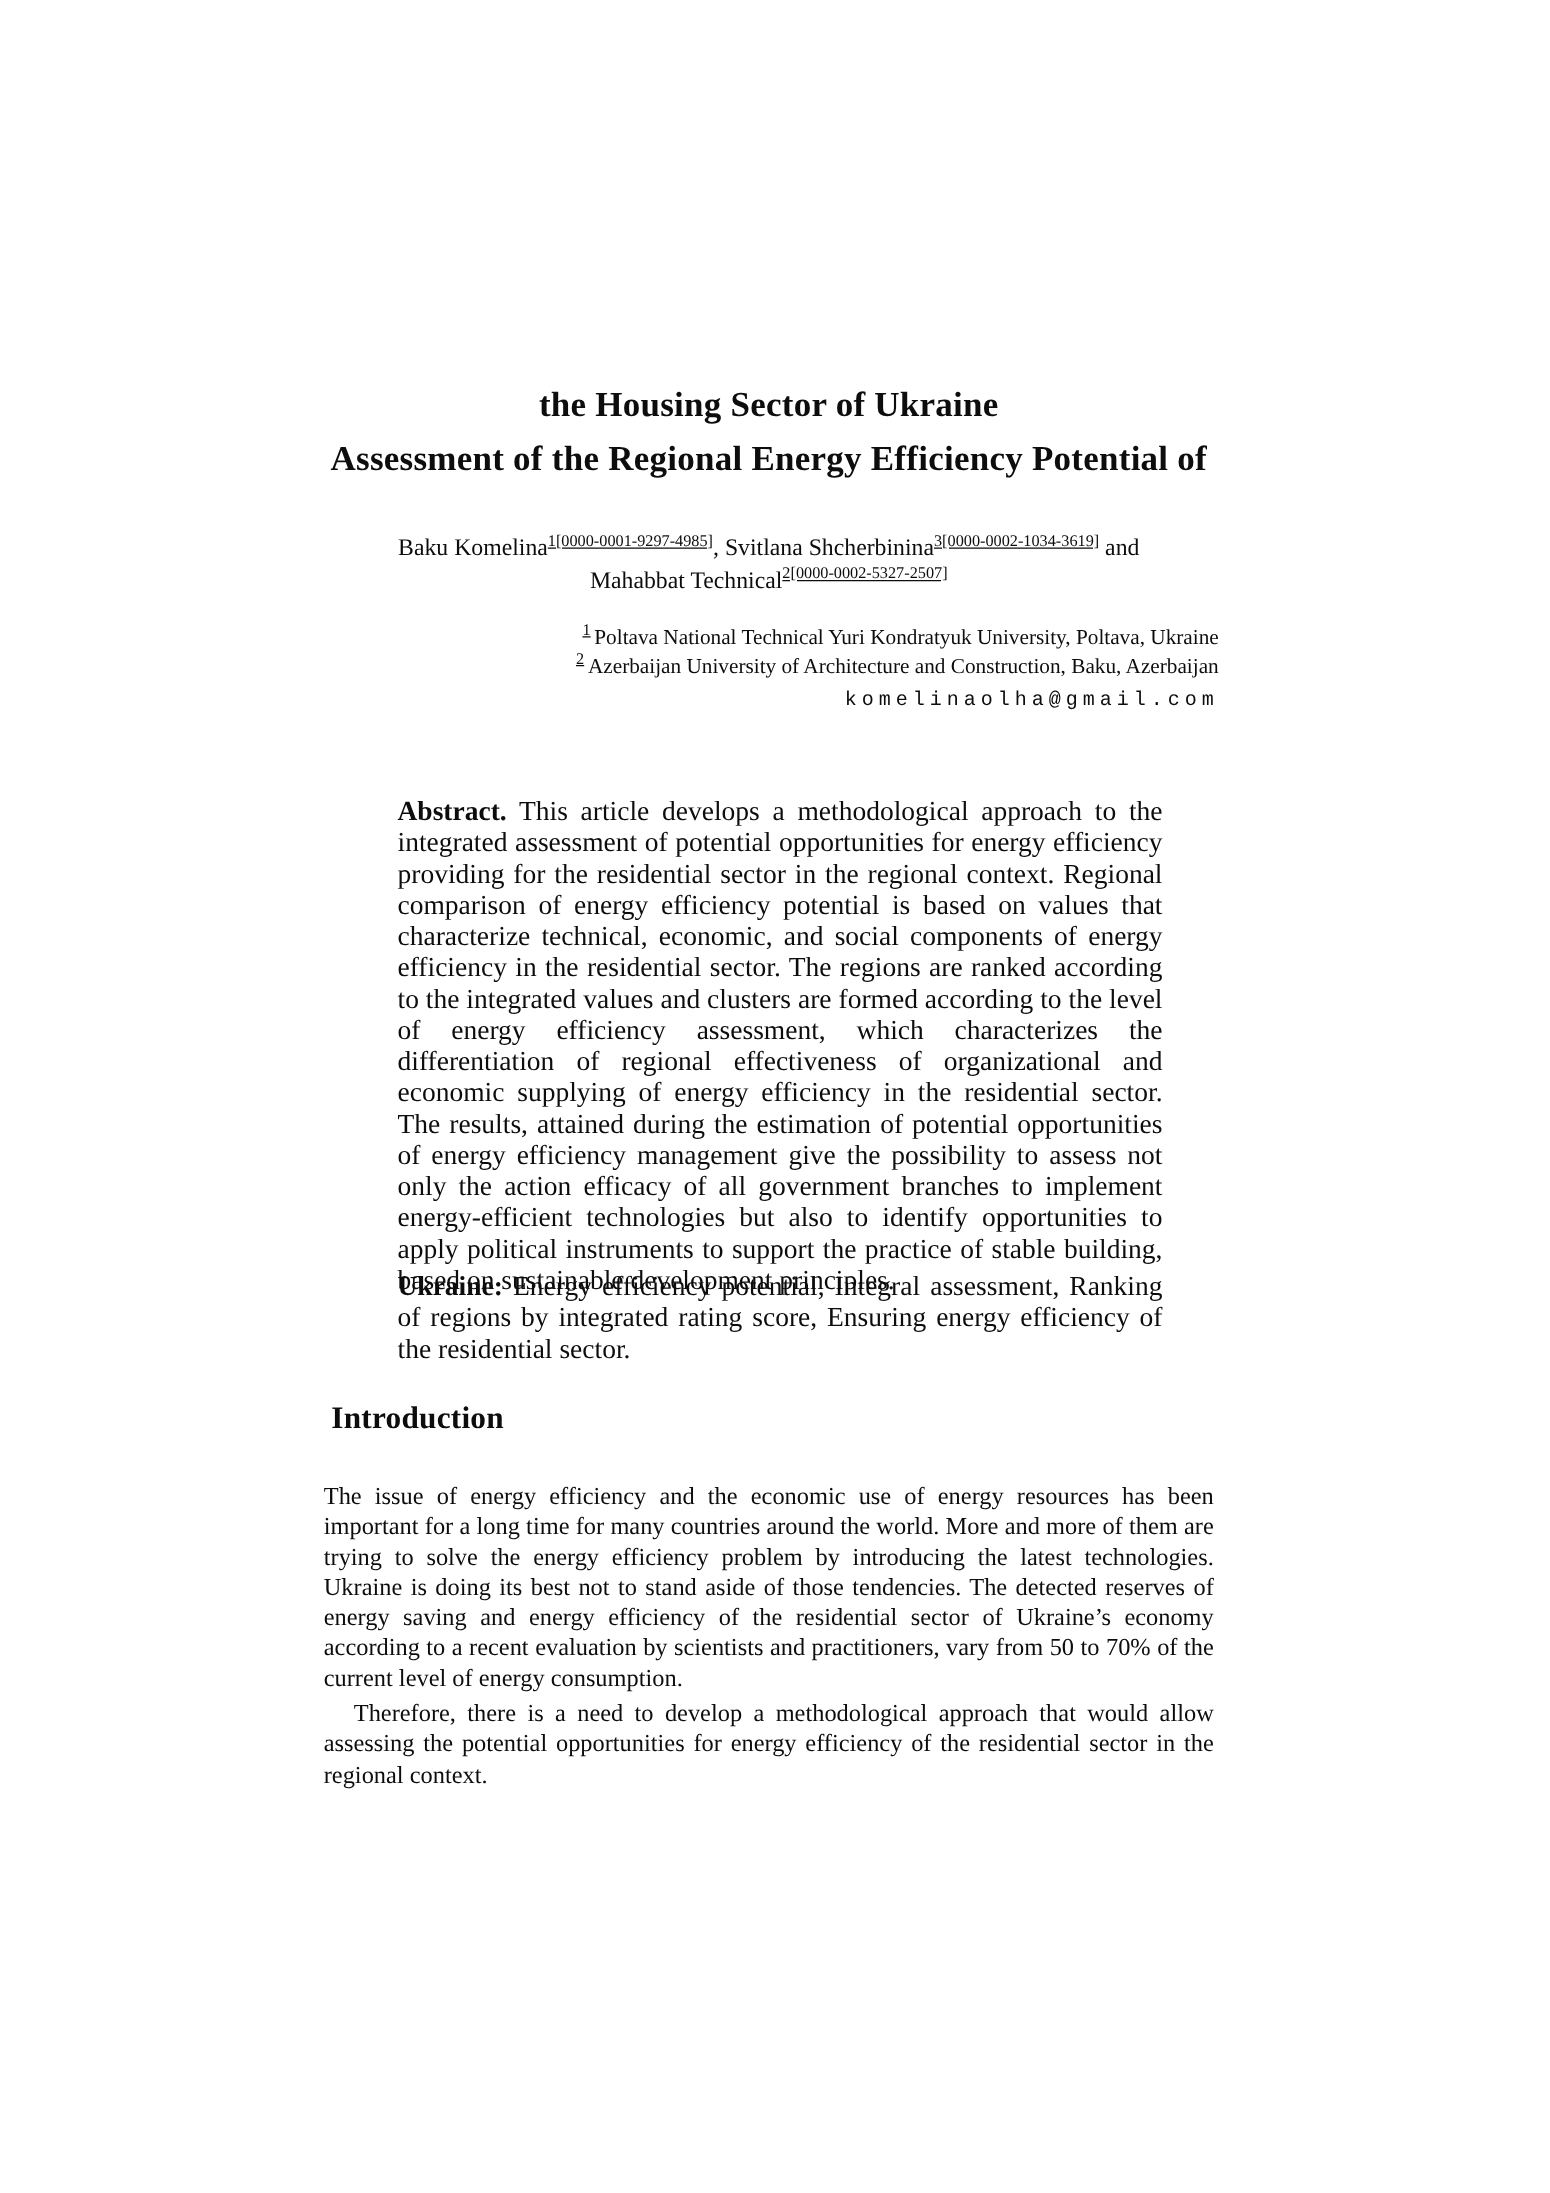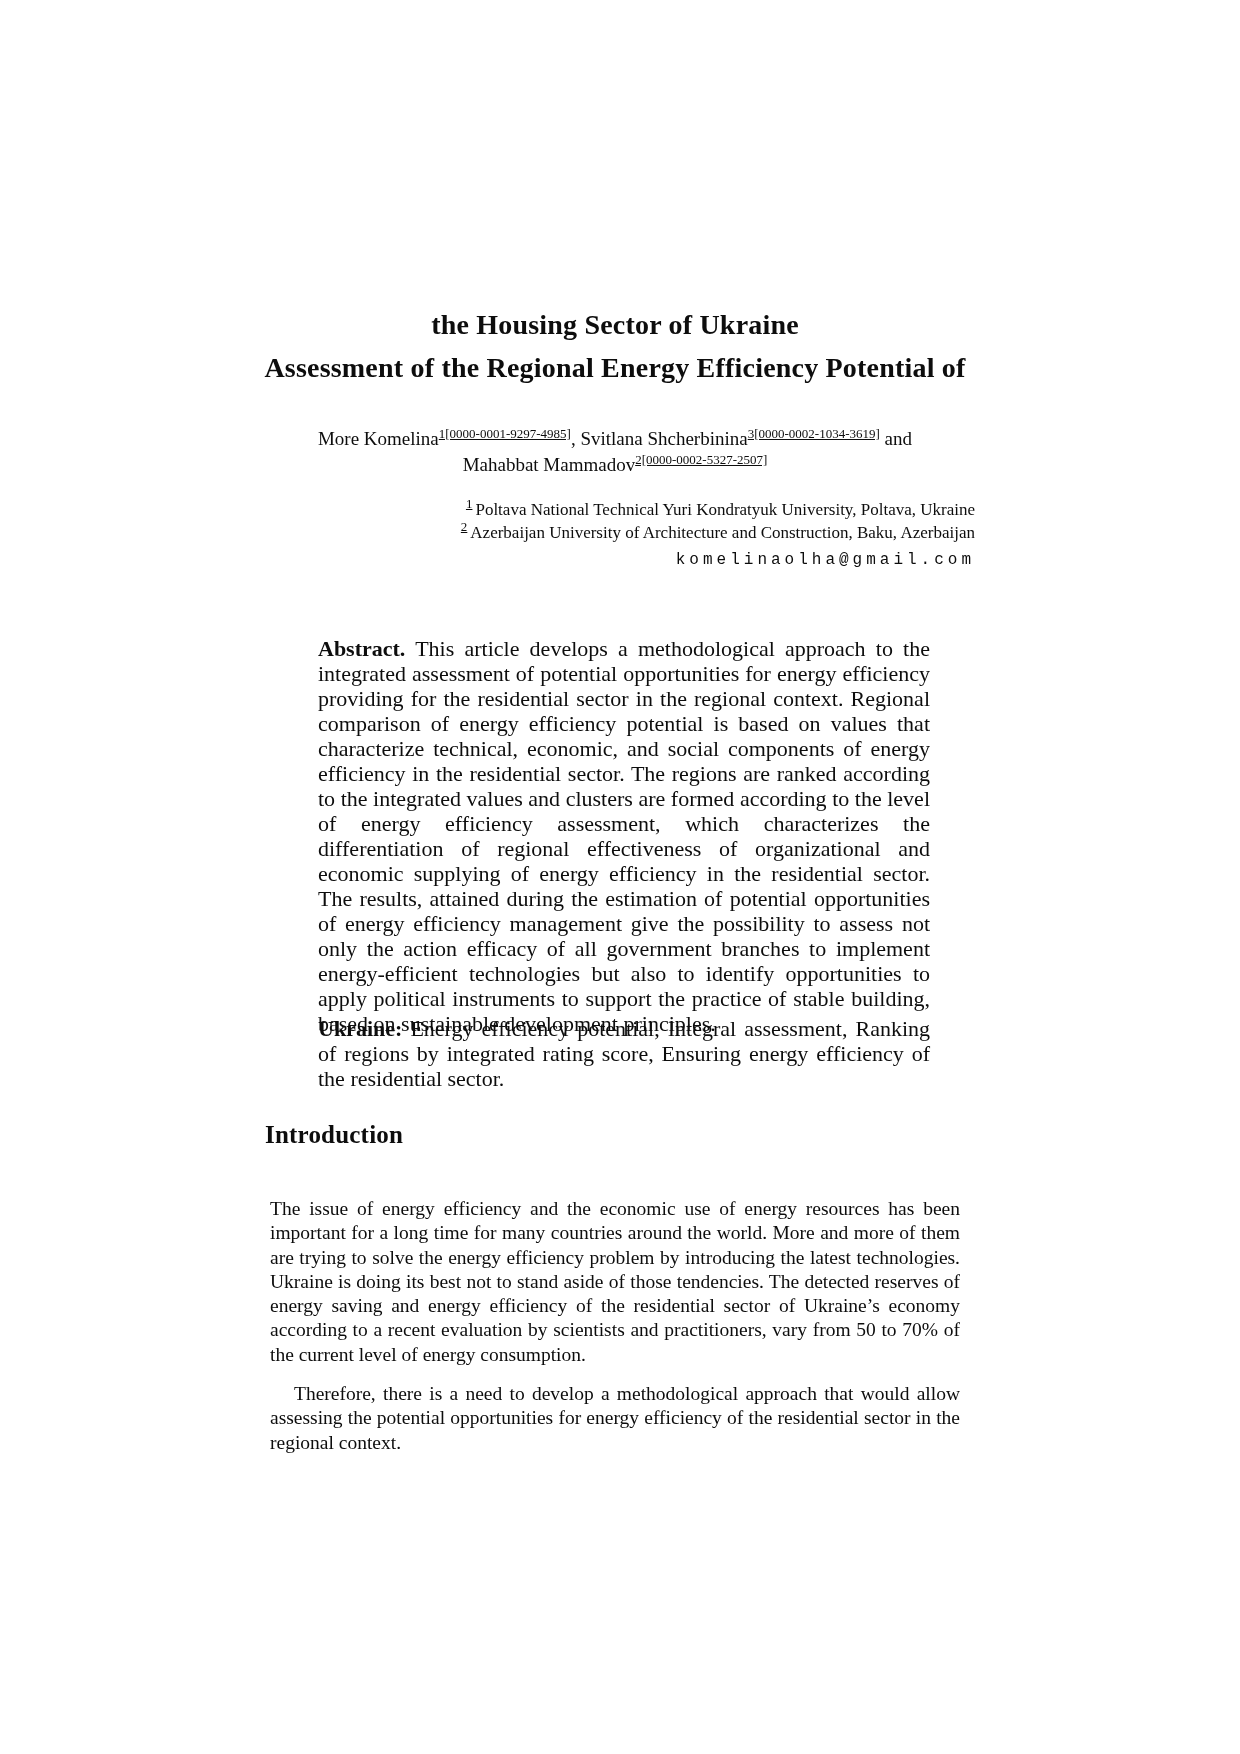--- a/index.html
+++ b/index.html
@@ -59,36 +59,36 @@
     left: 265px; top: 1121px; width: 720px;
     font-size: 25px; font-weight: bold;
     letter-spacing: 0.2px;
   }
 
   .bodytext {
     left: 255px; top: 1182px; width: 720px;
     font-size: 19.5px; line-height: 24.3px;
     text-align: justify;
   }
-  .bodytext p { margin: 15px; }
+  .bodytext p { margin: 4px; }
   .bodytext p + p { text-indent: 24px; }
 </style>
 </head>
 <body>
 
 <div class="page">
 
   <div class="abs title">
     <div>the Housing Sector of Ukraine</div>
     <div>Assessment of the Regional Energy Efficiency Potential of</div>
   </div>
 
   <div class="abs authors">
-    <div><span>More Komelina</span><sup>1[0000-0001-9297-4985]</sup><span>, </span><span>Svitlana Shcherbinina</span><sup>3[0000-0002-1034-3619]</sup><span> and</span></div>
-    <div><span>Mahabbat Mammadov</span><sup>2[0000-0002-5327-2507]</sup></div>
+    <div><span>Baku Komelina</span><sup>1[0000-0001-9297-4985]</sup><span>, </span><span>Svitlana Shcherbinina</span><sup>3[0000-0002-1034-3619]</sup><span> and</span></div>
+    <div><span>Mahabbat Technical</span><sup>2[0000-0002-5327-2507]</sup></div>
   </div>
 
   <div class="abs affils">
     <div><sup>1</sup><span>Poltava National Technical Yuri Kondratyuk University, Poltava, Ukraine</span></div>
     <div><sup>2</sup><span>Azerbaijan University of Architecture and Construction, Baku, Azerbaijan</span></div>
     <div class="email">komelinaolha@gmail.com</div>
   </div>
 
   <div class="abs abstract">
     <span class="lbl">Abstract.</span>

